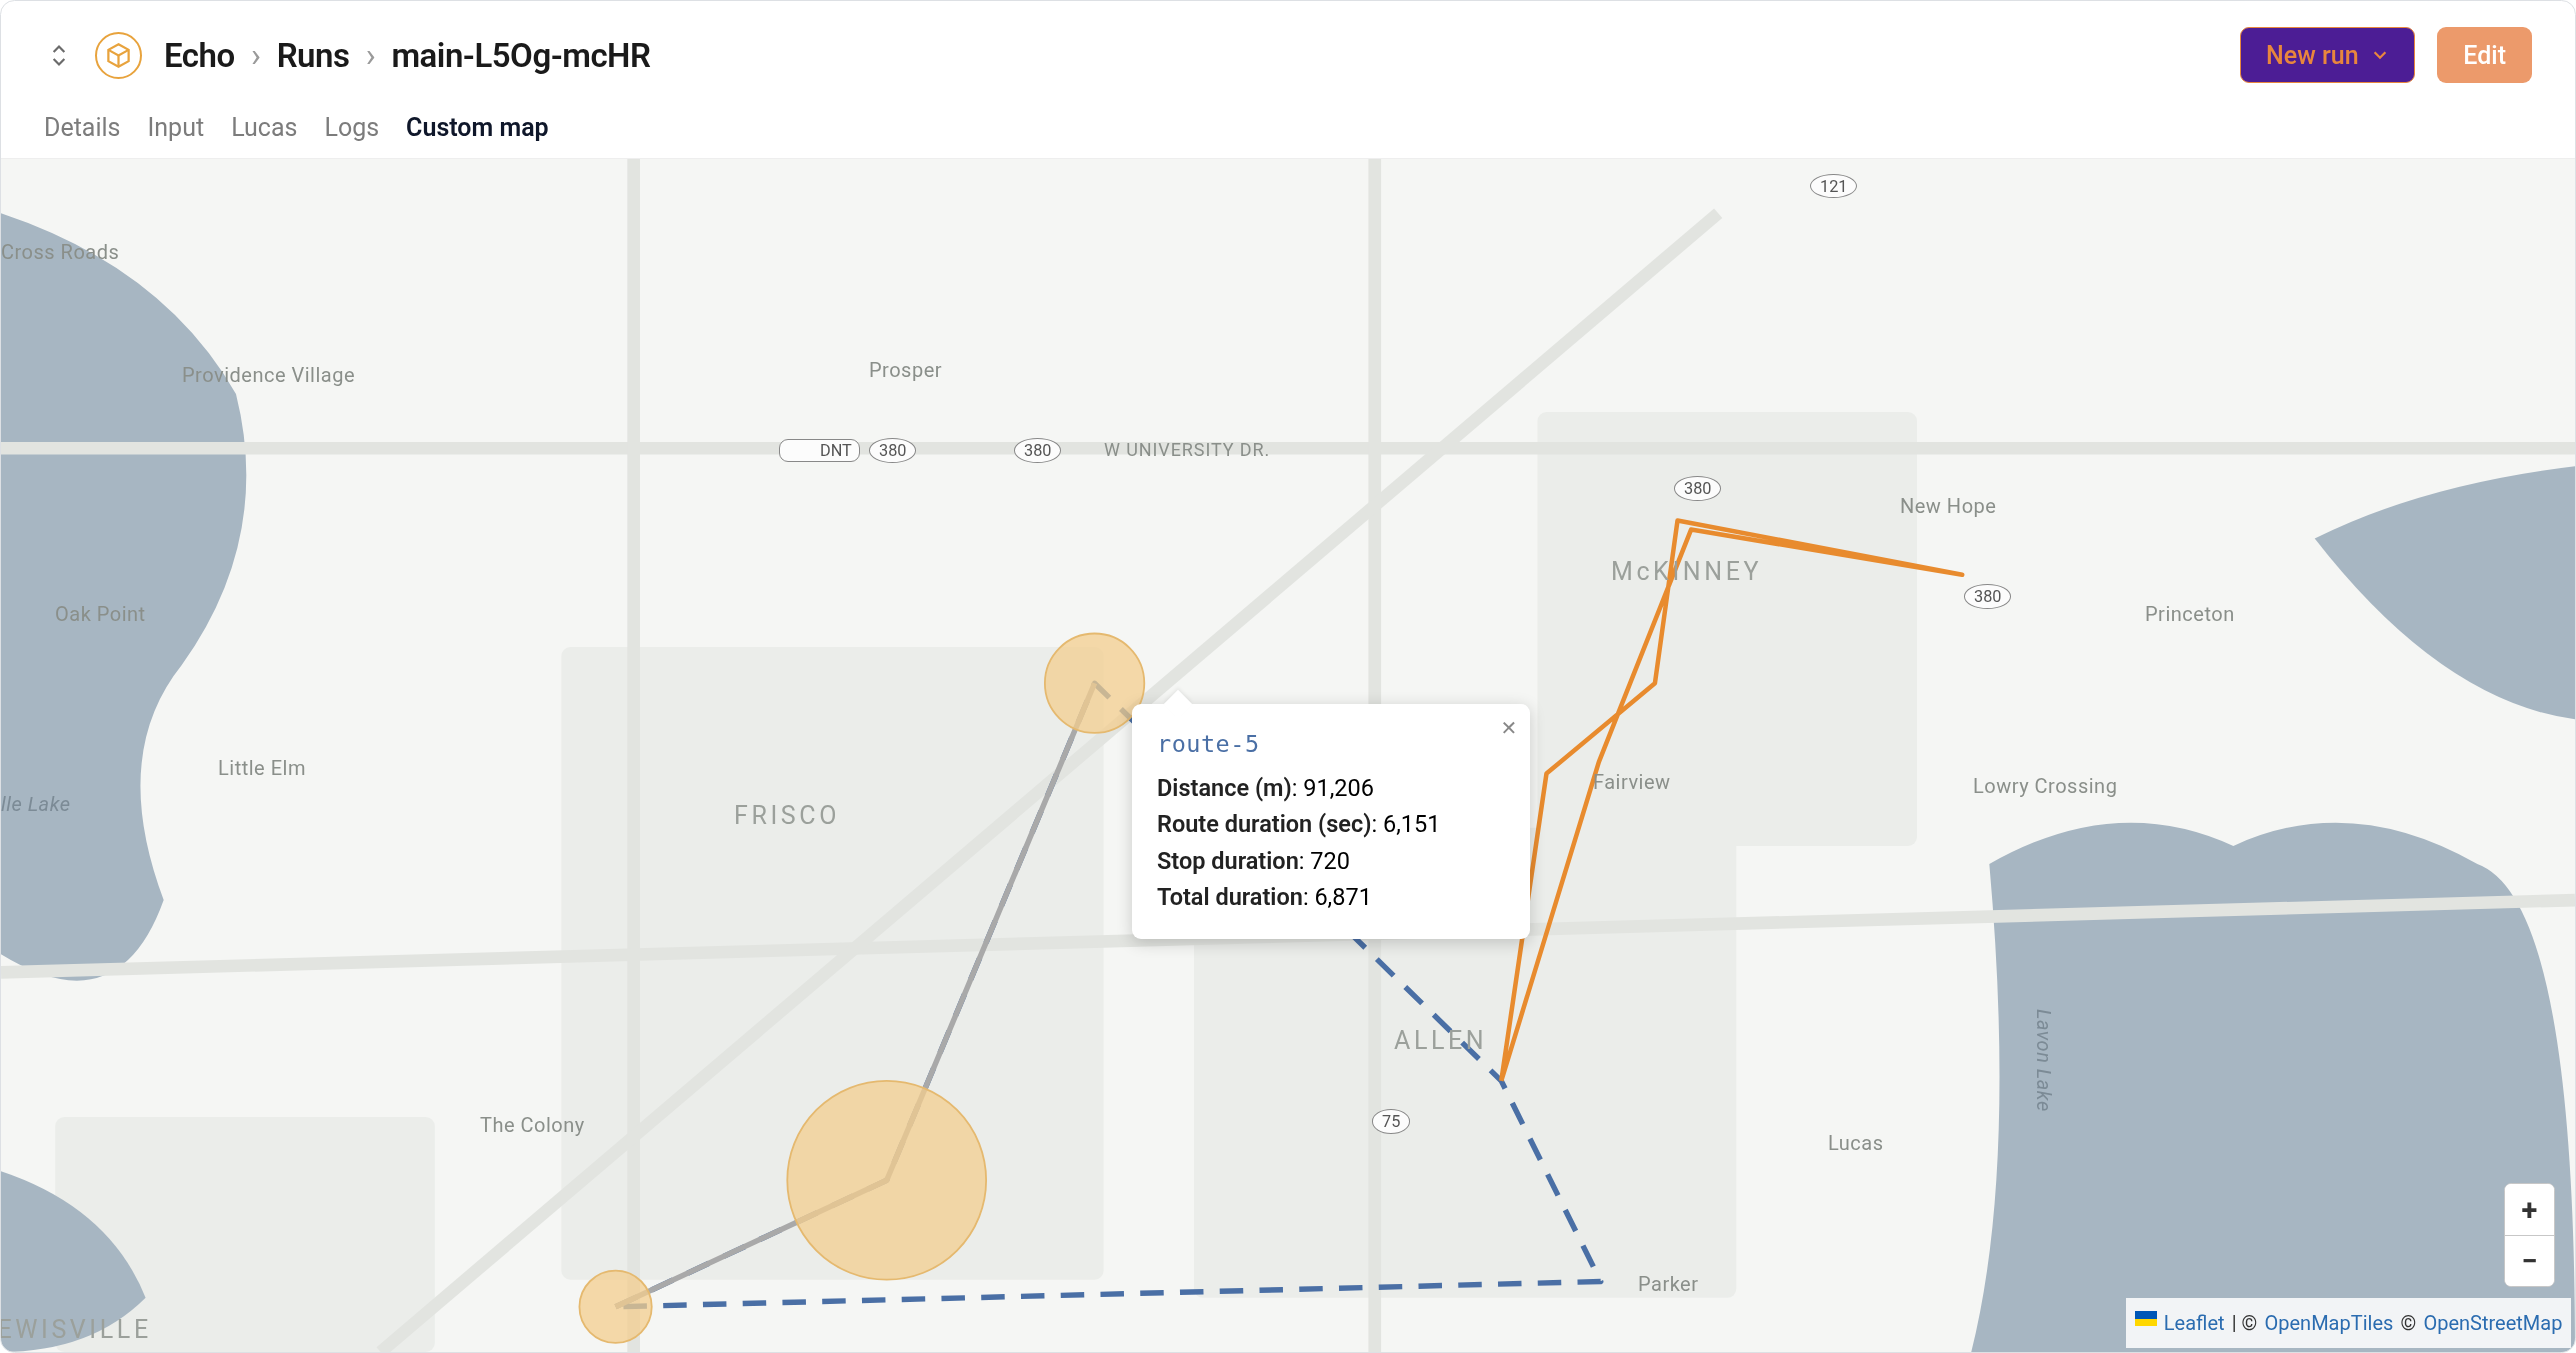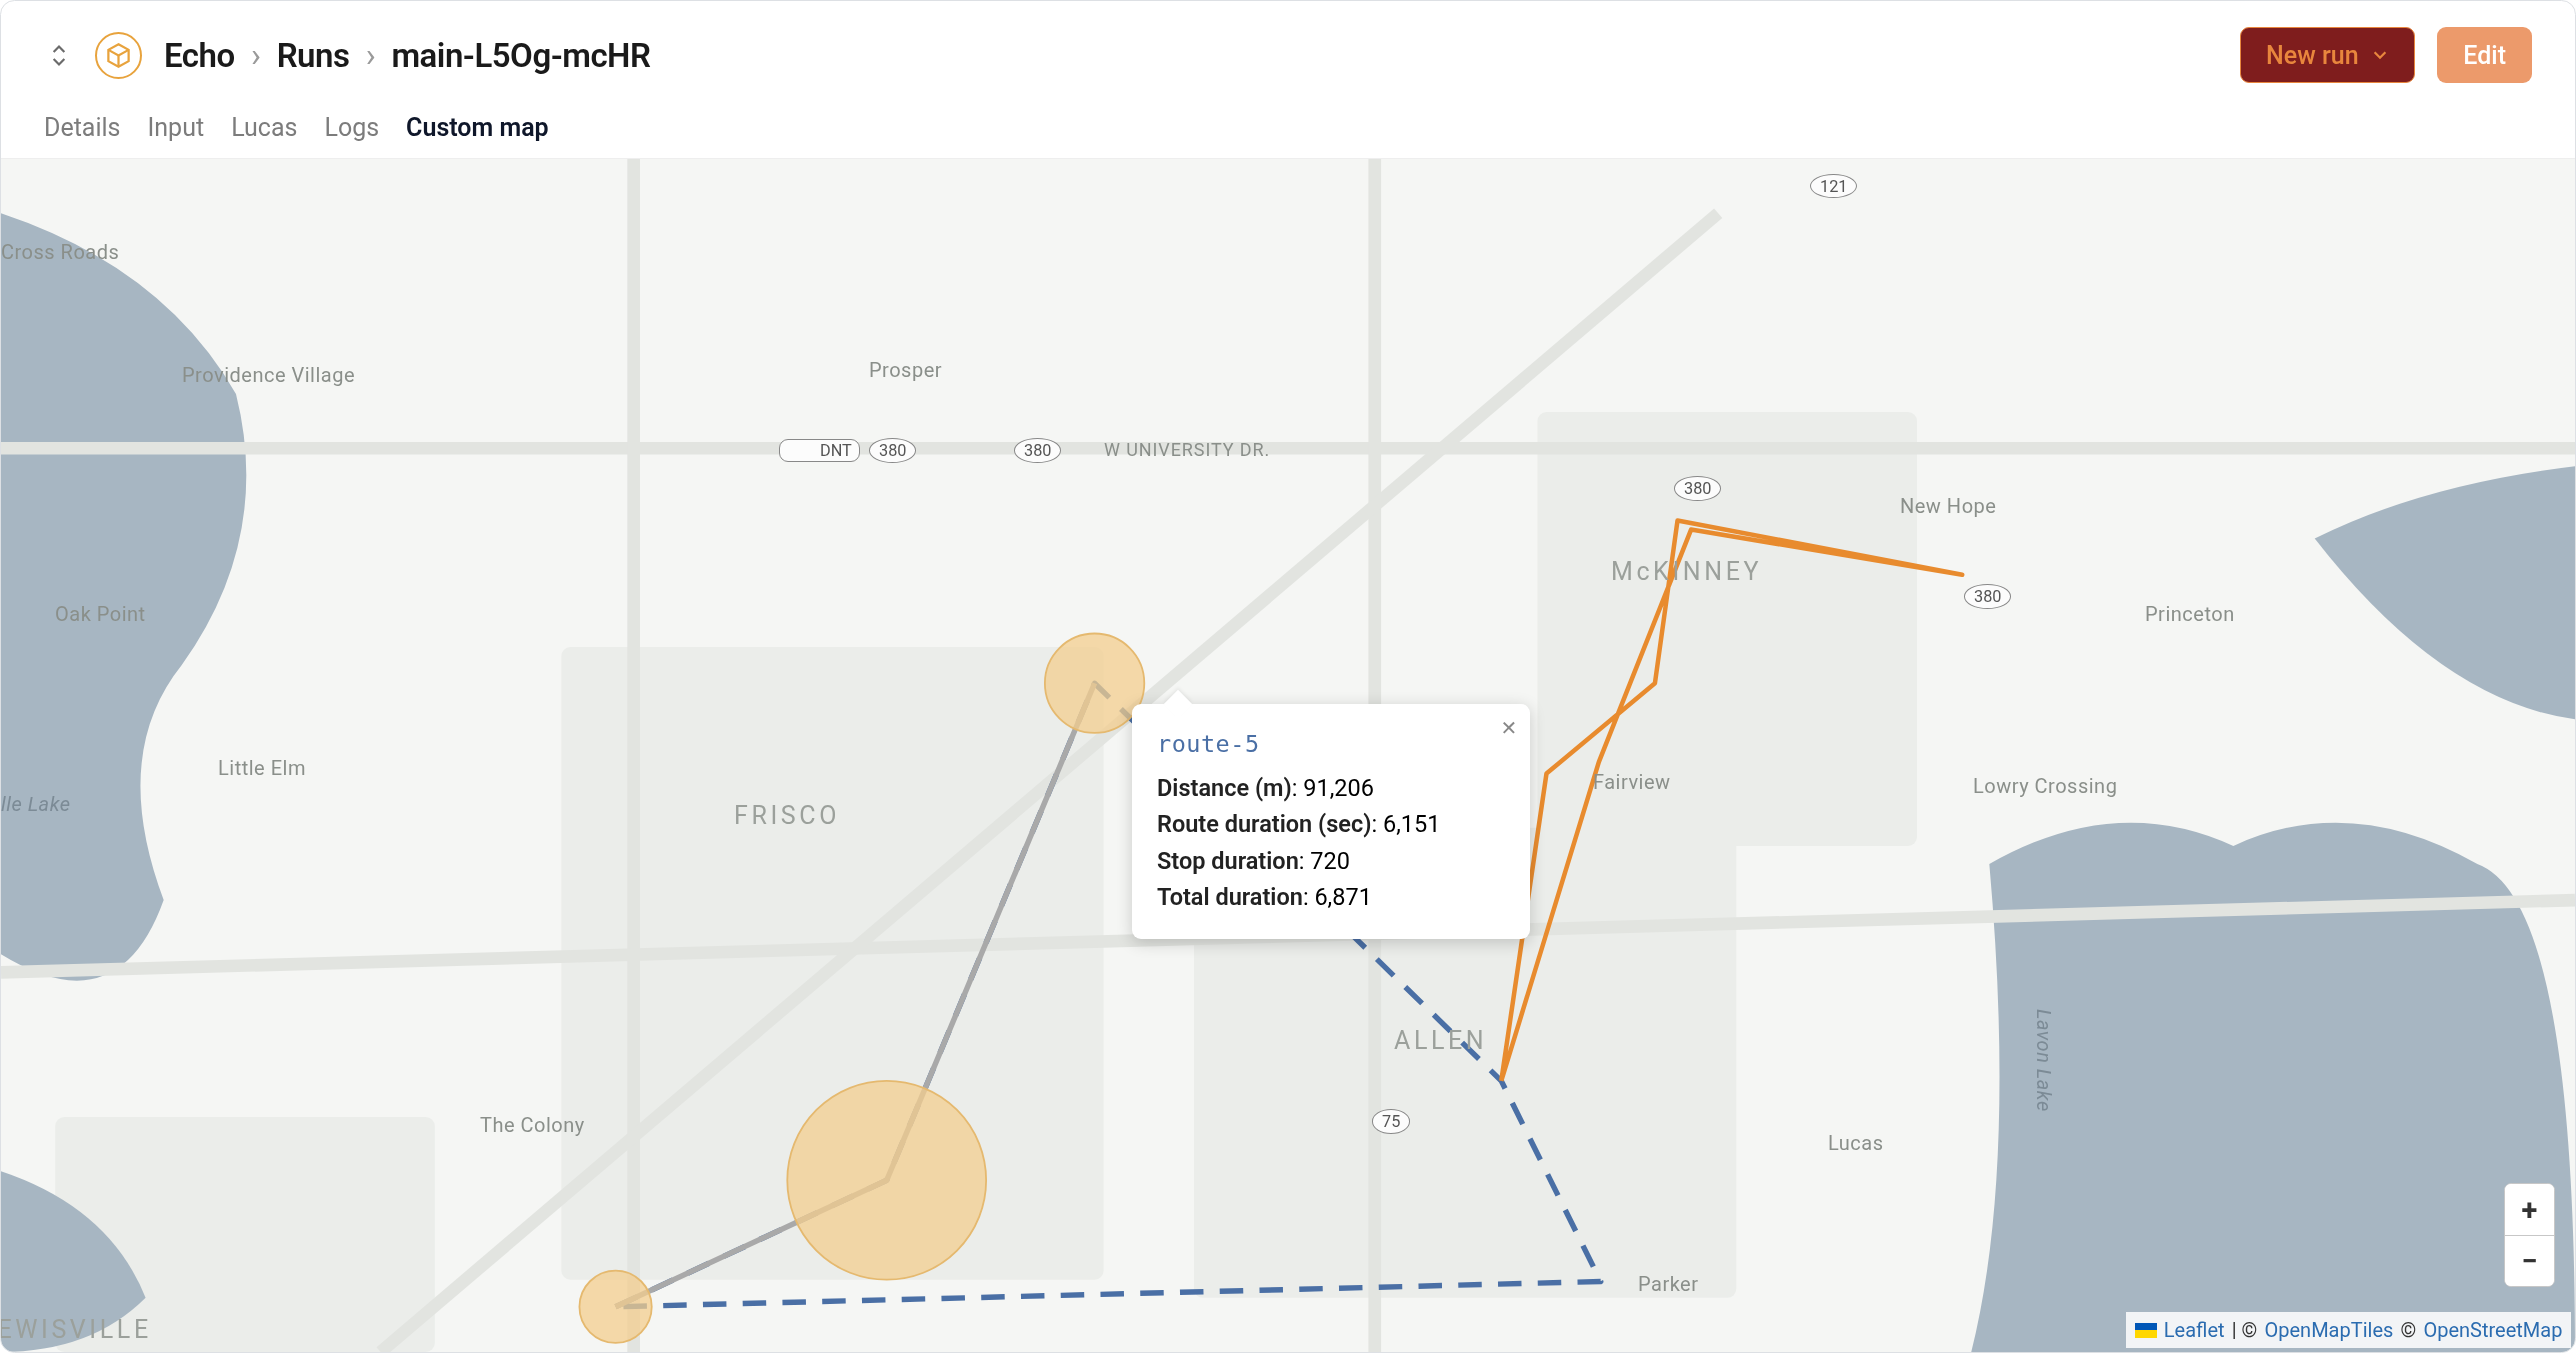--- a/index.html
+++ b/index.html
@@ -70,21 +70,21 @@
       font-weight: 500;
       display: inline-flex;
       align-items: center;
       gap: 12.7px;
       cursor: pointer;
       border: 1.8px solid transparent;
     }
     .btn-outline {
       border-color: #e8863d;
       color: #e8863d;
-      background: #7f1d1d;
+      background: #4c1d95;
     }
     .btn-solid {
       background: #ec9a6b;
       color: #fff;
     }
     
     .tabs {
       display: flex;
       gap: 27px;
       padding: 22px 43px 16.3px 43px;
@@ -128,25 +128,25 @@
       cursor: pointer;
       background: #fff;
     }
     .zoom-btn + .zoom-btn { border-top: 1.8px solid #c7c7c7; }
     
     .attribution {
       position: absolute;
       right: 3.6px;
       bottom: 3.6px;
       background: rgba(255,255,255,0.85);
-      padding: 6px 9px;
+      padding: 13px 9px;
       font-size: 20px;
       color: #333;
       display: flex;
-      align-items: center;
+      align-items: flex-start;
       gap: 7.2px;
     }
     .attribution a { color: #2b6cb0; text-decoration: none; }
     .flag {
       width: 22px;
       height: 14.5px;
       background: linear-gradient(to bottom, #0057b7 0 50%, #ffd700 50% 100%);
       display: inline-block;
     }
     

